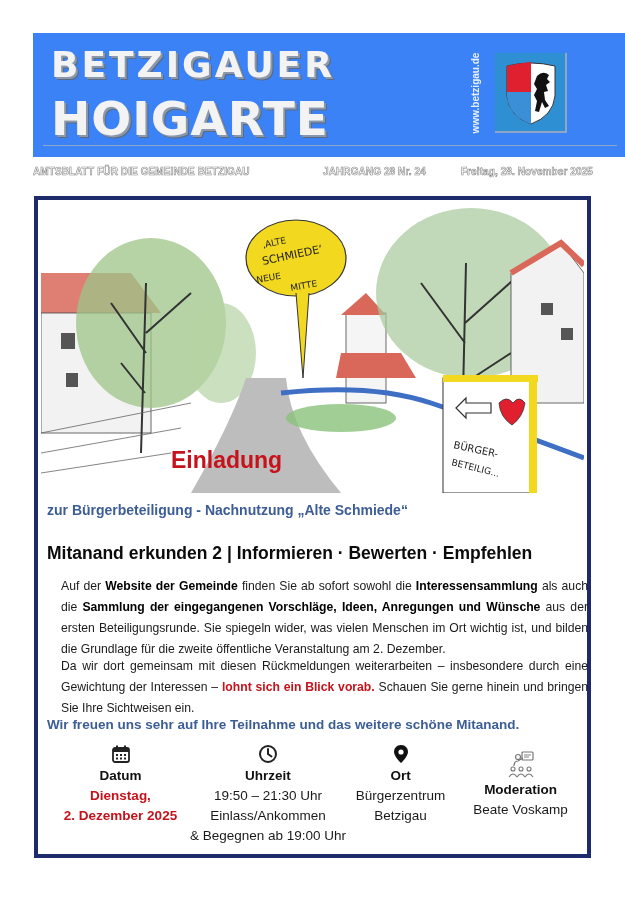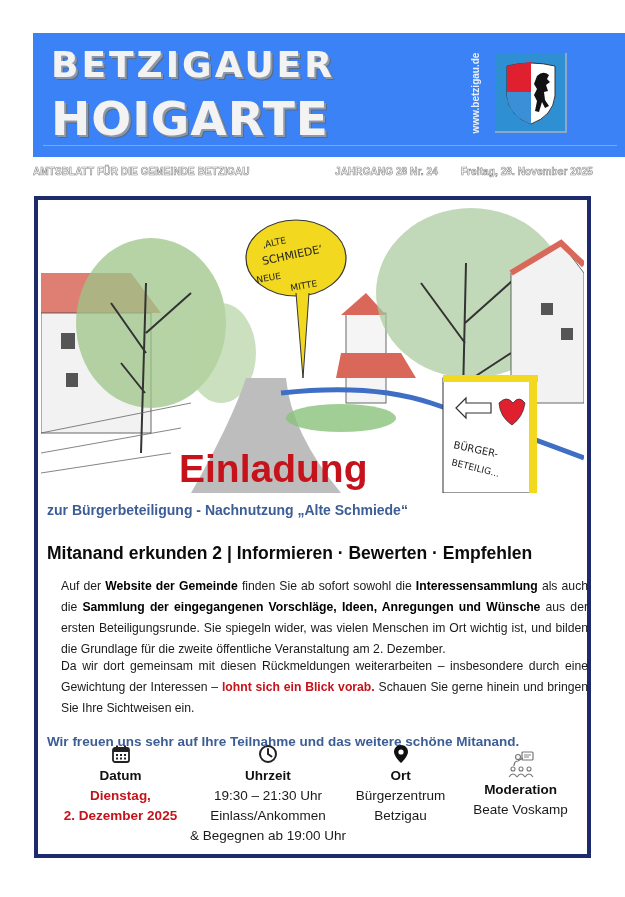--- a/index.html
+++ b/index.html
@@ -37,57 +37,56 @@
     .crest-box svg { position: absolute; left: 8px; top: 7px; }
 
     
     .infoline {
       position: absolute; left: 33px; top: 166px; width: 560px; height: 14px;
       font-size: 10px; font-weight: bold; color: #ffffff; letter-spacing: 0.1px;
       -webkit-text-stroke: 0.6px #8a8a8a;
     }
     .infoline span { position: absolute; top: 0; white-space: nowrap; }
     .il-left { left: 0; }
-    .il-mid { left: 302px; }
+    .il-mid { left: 290px; }
     .il-right { right: 0; }
 
     
     .frame {
       position: absolute; left: 34px; top: 196px; width: 557px; height: 662px;
       border: 4px solid #1d2a6b; background: #fff;
     }
     .sketch {
       position: absolute; left: 3px; top: 3px; width: 543px; height: 290px;
       background: #ffffff; overflow: hidden;
     }
     .sketch svg { position: absolute; left: 0; top: 0; }
     .einladung {
       position: absolute; left: 130px; top: 244px;
-      font-size: 39px; font-weight: bold; color: #c5121b;
+      font-size: 23px; font-weight: bold; color: #c5121b;
       font-family: "Liberation Sans", sans-serif;
-      margin-left: 8px;
     }
     .subtitle {
       position: absolute; left: 9px; top: 302px;
       font-size: 14px; font-weight: bold; color: #3c5d95; white-space: nowrap;
     }
     .headline {
       position: absolute; left: 9px; top: 343px;
       font-size: 17.5px; font-weight: bold; color: #0b0b0b; white-space: nowrap;
     }
     .para {
       position: absolute; left: 9px; width: 527px;
       font-size: 12.2px; line-height: 21px; color: #1a1a1a; text-align: justify; margin-left: 14px;
     }
     .para b { font-weight: bold; color: #000; }
     .para .red { color: #c5121b; font-weight: bold; }
     .p1 { top: 376px; }
     .p2 { top: 456px; }
     .closing {
-      position: absolute; left: 9px; top: 534px;
+      position: absolute; left: 9px; top: 517px;
       font-size: 13.5px; font-weight: bold; color: #3c5d95; white-space: nowrap;
     }
 
     
     .col {
       position: absolute; text-align: center; font-size: 13.5px; line-height: 20px; color: #1a1a1a;
     }
     .col .icon { display: block; margin: 0 auto 2px auto; }
     .col .label { font-weight: bold; color: #111; display: block; }
     .col .val { display: block; }
@@ -205,21 +204,21 @@
     <span class="val red">Dienstag,</span>
     <span class="val red">2. Dezember 2025</span>
   </div>
 
   <div class="col c-zeit">
     <svg class="icon" width="20" height="20" viewBox="0 0 20 20">
       <circle cx="10" cy="10" r="8" fill="none" stroke="#222" stroke-width="2"></circle>
       <path d="M10 5 L10 10 L13.5 12.5" stroke="#222" stroke-width="2" fill="none" stroke-linecap="round"></path>
     </svg>
     <span class="label">Uhrzeit</span>
-    <span class="val">19:30 – 21:30 Uhr</span>
+    <span class="val">19:50 – 21:30 Uhr</span>
     <span class="val">Einlass/Ankommen</span>
     <span class="val">&amp; Begegnen ab 19:00 Uhr</span>
   </div>
 
   <div class="col c-ort">
     <svg class="icon" width="20" height="20" viewBox="0 0 20 20">
       <path d="M10 1 C5.5 1 3 4.5 3 8 C3 12.5 10 19 10 19 C10 19 17 12.5 17 8 C17 4.5 14.5 1 10 1 Z" fill="#111"></path>
       <circle cx="10" cy="8" r="2.6" fill="#fff"></circle>
     </svg>
     <span class="label">Ort</span>

